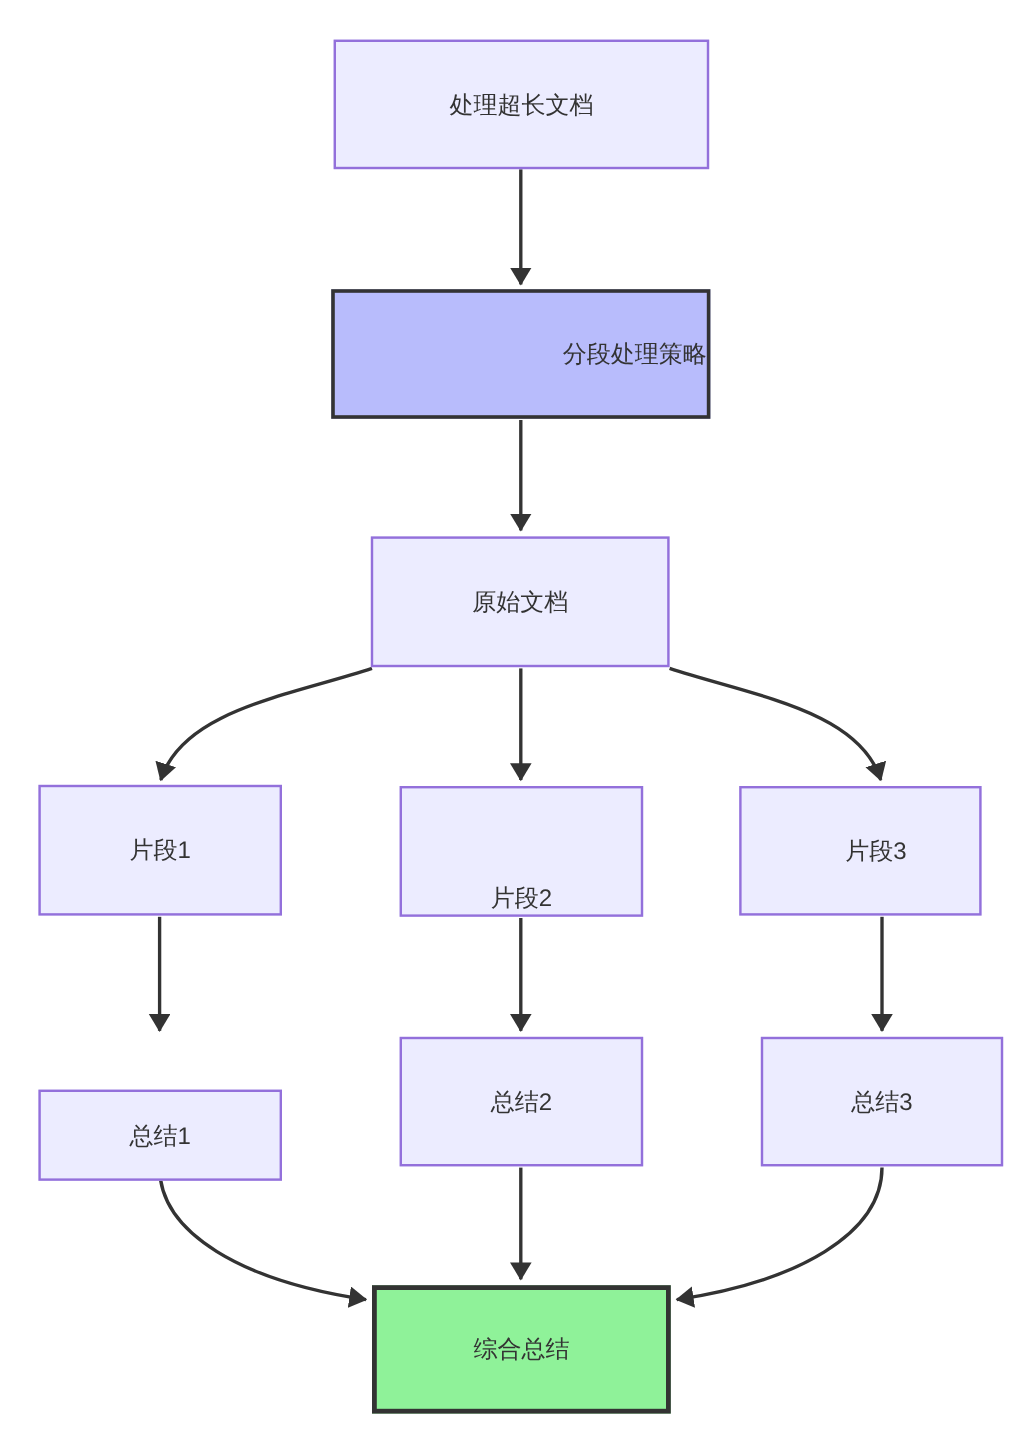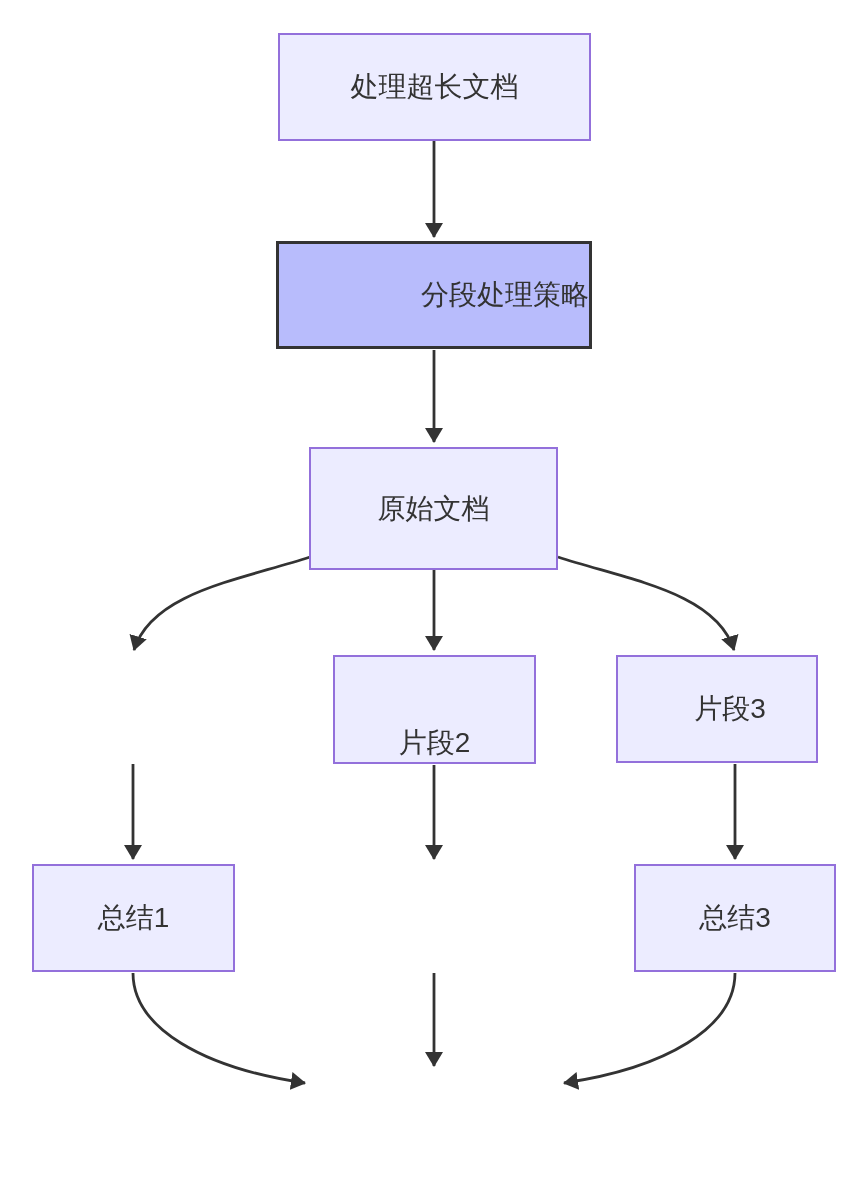--- a/index.html
+++ b/index.html
@@ -26,43 +26,43 @@
     fill: none;
     stroke: var(--edge, #333333);
     stroke-width: 2.8px;
   }
   .node {
     position: absolute;
     box-sizing: border-box;
     display: flex;
     align-items: center;
     justify-content: center;
-    font-size: 28px;
+    font-size: 20px;
     color: var(--text, #333333);
     background: var(--node-fill, #ECECFF);
     border: 2px solid var(--node-border, #9370DB);
     text-align: center;
     white-space: nowrap;
   }
   .node-emphasis {
     background: var(--emphasis-fill, #B8BCFC);
     border: 3.5px solid var(--emphasis-border, #333333);
   }
   .node-success {
     background: var(--success-fill, #8FF299);
     border: 4px solid var(--success-border, #333333);
   }
   
   .pos-a  { left: 278px; top: 33px;   width: 313px; height: 108px; }
   .pos-b  { left: 276px; top: 241px;  width: 316px; height: 108px; justify-content: flex-end; }
-  .pos-c  { left: 309px; top: 447px;  width: 249px; height: 123px; }
+  .pos-c  { left: 309px; top: 447px;  width: 249px; height: 109px; }
   .pos-d1 { left: 32px;  top: 654px;  width: 203px; height: 109px; }
   .pos-d2 { left: 333px; top: 655px;  width: 203px; height: 109px; align-items: flex-end; }
   .pos-d3 { left: 616px; top: 655px;  width: 202px; height: 108px; padding-left: 26px; }
-  .pos-e1 { left: 32px;  top: 864px;  width: 203px; height: 108px; }
+  .pos-e1 { left: 32px;  top: 908px;  width: 203px; height: 76px; }
   .pos-e2 { left: 333px; top: 864px;  width: 203px; height: 108px; }
   .pos-e3 { left: 634px; top: 864px;  width: 202px; height: 108px; }
   .pos-f  { left: 310px; top: 1071px; width: 249px; height: 107px; }
 </style>
 </head>
 <body>
 
 <div class="canvas">
 
   <svg class="edges" viewBox="0 0 852 1196" xmlns="http://www.w3.org/2000/svg">
@@ -89,32 +89,41 @@
   </div>
 
   <div class="node node-emphasis pos-b">
     <span>分段处理策略</span>
   </div>
 
   <div class="node pos-c">
     <span>原始文档</span>
   </div>
 
+  <div class="node pos-d1">
+    <span>片段1</span>
+  </div>
 
   <div class="node pos-d2">
     <span>片段2</span>
   </div>
 
   <div class="node pos-d3">
     <span>片段3</span>
   </div>
 
   <div class="node pos-e1">
     <span>总结1</span>
   </div>
 
+  <div class="node pos-e2">
+    <span>总结2</span>
+  </div>
 
   <div class="node pos-e3">
     <span>总结3</span>
   </div>
 
+  <div class="node node-success pos-f">
+    <span>综合总结</span>
+  </div>
 
 </div>
 
 </body></html>

